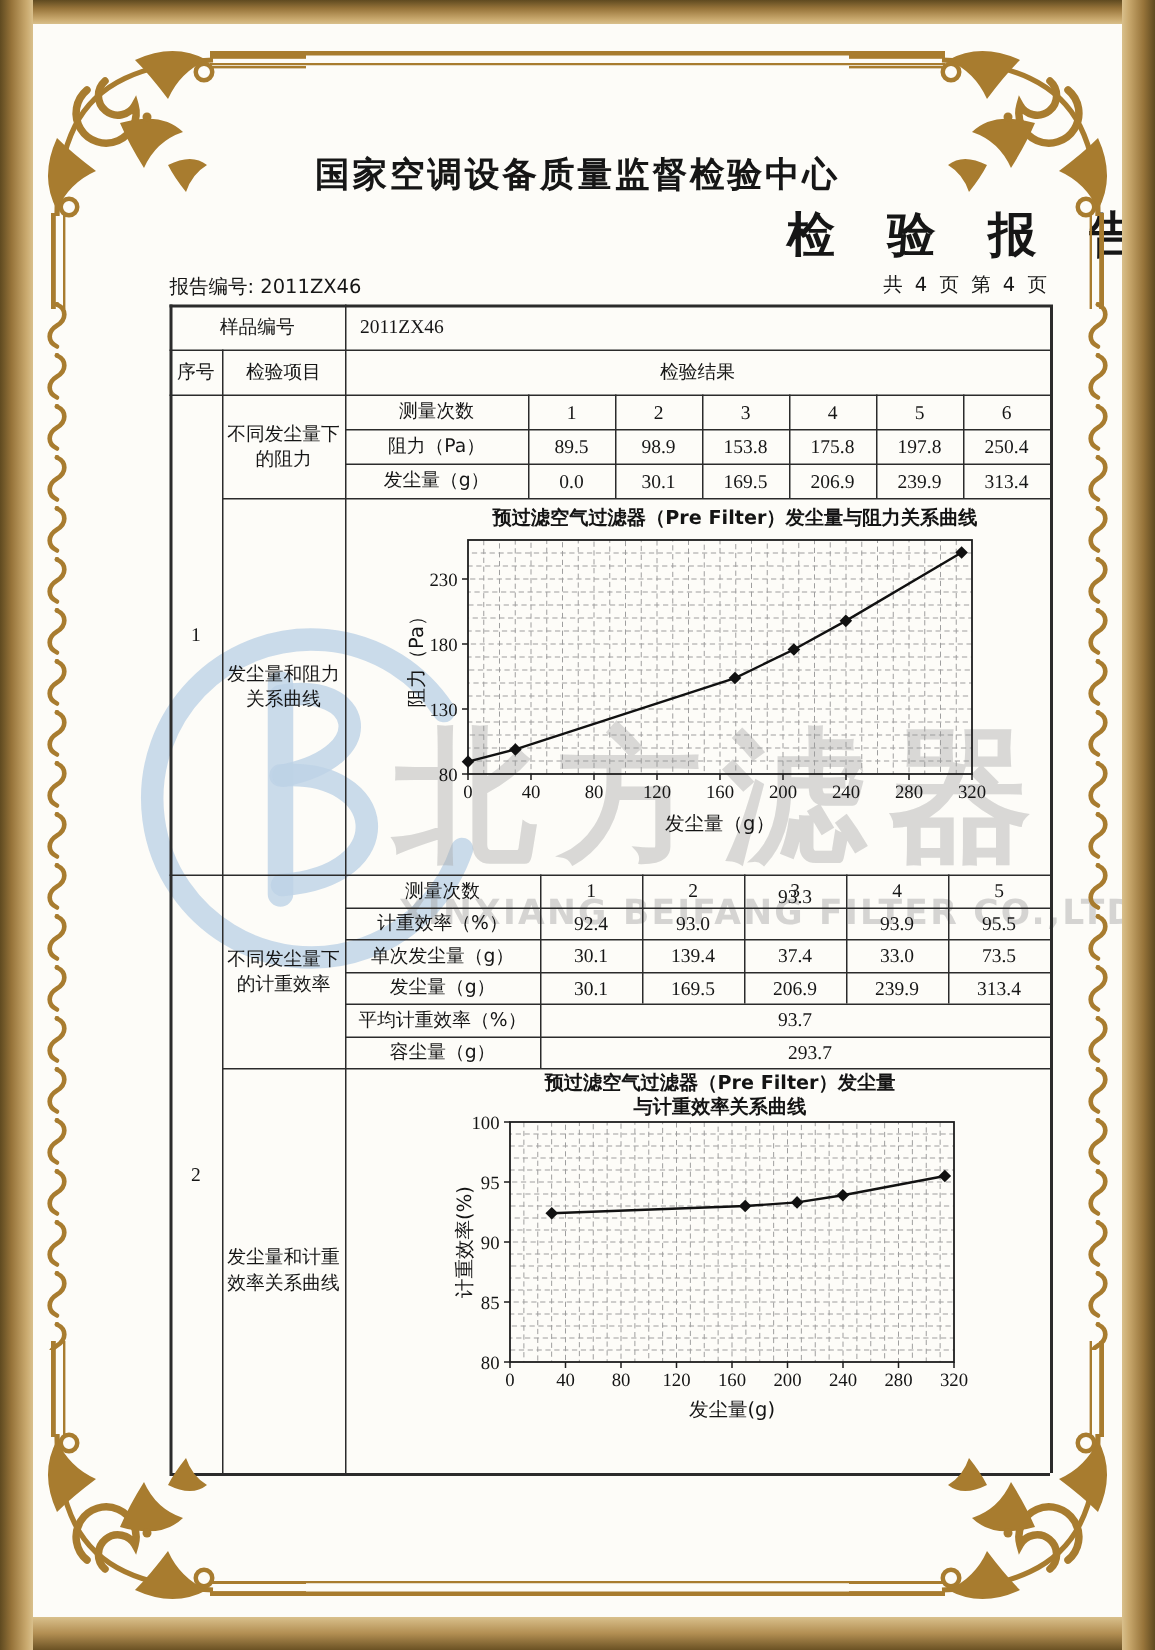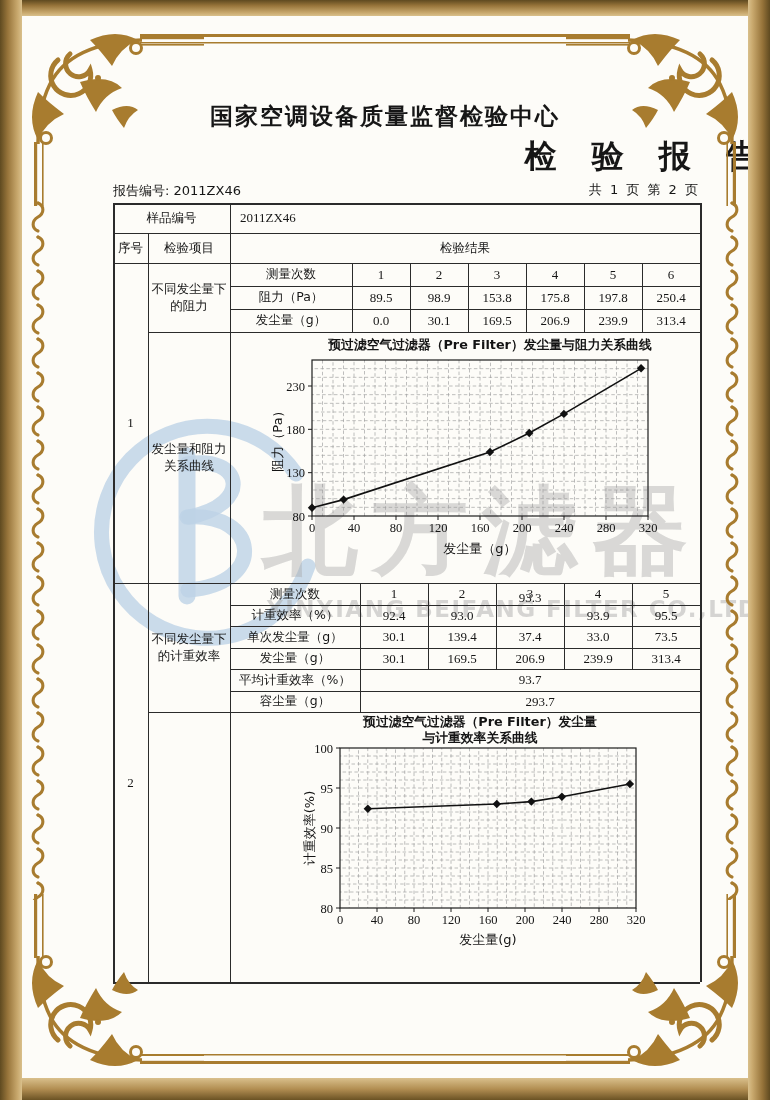--- a/index.html
+++ b/index.html
@@ -51,21 +51,21 @@
     </svg>
     <div class="wm-cn">北方滤器</div>
     <div class="wm-en">XINXIANG BEIFANG FILTER CO.,LTD.</div>
   </div>
 
   <div class="layer content">
 
     <div class="t1">国家空调设备质量监督检验中心</div>
     <div class="t2">检 验 报 告</div>
     <div class="meta-l">报告编号: 2011ZX46</div>
-    <div class="meta-r">共 1 页 第 2 页</div>
+    <div class="meta-r">共 4 页 第 4 页</div>
 
     <div>
       <div class="hl" style="left:113px;top:203px;width:587px;height:1.5px;"></div>
       <div class="hl" style="left:113px;top:233px;width:587px;"></div>
       <div class="hl" style="left:113px;top:263px;width:587px;"></div>
       <div class="hl" style="left:230px;top:286px;width:470px;"></div>
       <div class="hl" style="left:230px;top:309px;width:470px;"></div>
       <div class="hl" style="left:148px;top:332px;width:552px;"></div>
       <div class="hl" style="left:113px;top:583px;width:587px;"></div>
       <div class="hl" style="left:230px;top:605px;width:470px;"></div>
@@ -210,20 +210,21 @@
         <path d="M299.245,96.77333333333333 L303.445,100.97333333333333 L299.245,105.17333333333333 L295.045,100.97333333333333 Z" fill="#111"></path>
         <path d="M333.895,77.70666666666665 L338.09499999999997,81.90666666666665 L333.895,86.10666666666665 L329.695,81.90666666666665 Z" fill="#111"></path>
         <path d="M411.06999999999994,32.11999999999999 L415.2699999999999,36.31999999999999 L411.06999999999994,40.519999999999996 L406.86999999999995,36.31999999999999 Z" fill="#111"></path>
         <text x="260" y="17" text-anchor="middle" font-size="12.8" font-weight="600">预过滤空气过滤器（Pre Filter）发尘量与阻力关系曲线</text>
         <text x="250" y="221" text-anchor="middle" font-size="13">发尘量（g）</text>
         <text x="52" y="106" text-anchor="middle" font-size="13" transform="rotate(-90 52 106)">阻力（Pa）</text>
       </svg>
 
     <div class="cell num" style="left:113px;top:583px;width:35px;height:399px;">2</div>
     <div class="cell" style="left:148px;top:583px;width:82px;height:129px;">不同发尘量下的计重效率</div>
+    <div class="cell" style="left:148px;top:712px;width:82px;height:270px;">发尘量和计重效率关系曲线</div>
 
     <div class="cell" style="left:230px;top:583px;width:130px;height:22px;">测量次数</div>
     <div class="cell num" style="left:360px;top:583px;width:68px;height:22px;">1</div>
     <div class="cell num" style="left:428px;top:583px;width:68px;height:22px;">2</div>
     <div class="cell num" style="left:496px;top:583px;width:68px;height:22px;">3</div>
     <div class="cell num" style="left:564px;top:583px;width:68px;height:22px;">4</div>
     <div class="cell num" style="left:632px;top:583px;width:68px;height:22px;">5</div>
 
     <div class="cell" style="left:230px;top:605px;width:130px;height:21px;">计重效率（%）</div>
     <div class="cell num" style="left:360px;top:605px;width:68px;height:21px;">92.4</div>

